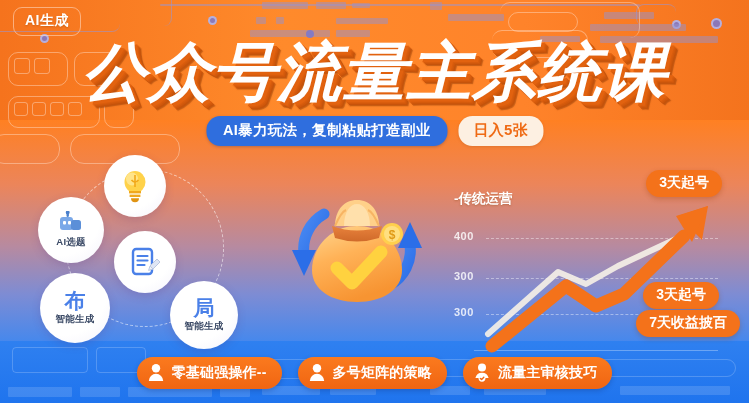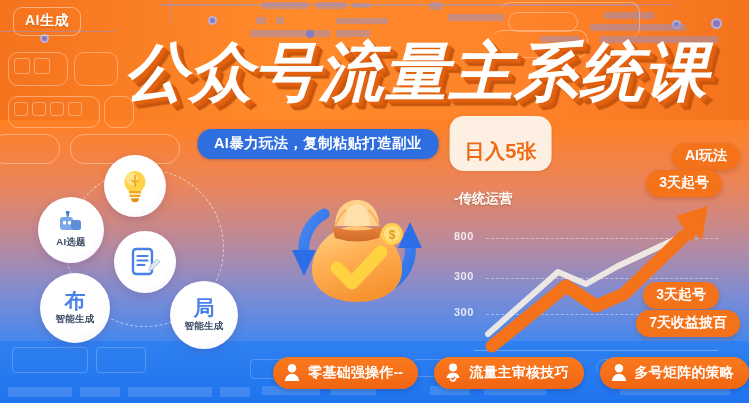--- a/index.html
+++ b/index.html
@@ -93,42 +93,41 @@
     font-size:64px; line-height:72px;
     font-weight:bold; font-style:italic;
     color:#ffffff;
     letter-spacing:1px;
     text-shadow:
        3px 3px 0 #e2620f,
        4px 4px 0 #d85c0d,
        5px 5px 0 #cf580c,
        6px 6px 0 #c5530b,
        7px 7px 1px rgba(150,60,5,.55);
-    margin-left: 42px;
   }
 
   
   .sub-row{
     position:absolute; left:50%; top:116px; transform:translateX(-50%);
     z-index:7; display:flex; align-items:center; gap:11px; white-space:nowrap;
   }
   .sub-pill{
     background:#2f6ede;
     color:#ffffff;
     font-size:14.5px; font-weight:bold;
     padding:5px 17px 6px;
     border-radius:14px;
     letter-spacing:.3px;
     box-shadow:0 1px 3px rgba(30,50,120,.3);
   }
   .sub-pill-ghost{
     background:#fdf0e2;
     color:#ef6a14;
-    font-size:20px; font-weight:bold;
-    padding:22px 15px 6px;
+    font-size:15px; font-weight:bold;
+    padding:5px 15px 6px;
     border-radius:14px;
     letter-spacing:.3px;
     box-shadow:0 1px 3px rgba(140,70,20,.22);
   }
 
   
   .nodes{ position:absolute; left:28px; top:155px; width:255px; height:190px; z-index:5; }
   .node-ring{
     position:absolute; left:38px; top:14px; width:158px; height:158px;
     border:1.5px dashed rgba(255,255,255,.55); border-radius:50%;
@@ -183,21 +182,21 @@
     box-shadow:0 2px 5px rgba(150,60,10,.3);
   }
   .tag-a{ right:9px;  top:143px; }
   .tag-b{ right:27px; top:170px; }
   .tag-c{ right:30px; top:282px; }
   .tag-d{ right:9px;  top:310px; }
 
   
   .feat-row{
     position:absolute; left:0; bottom:14px; width:749px;
-    z-index:9; display:flex; justify-content:flex-end; gap:16px;
+    z-index:9; display:flex; justify-content:center; gap:16px;
   }
   .feat{
     display:flex; align-items:center; gap:7px;
     background:linear-gradient(180deg,#fb7a1e 0%,#f06512 100%);
     border-radius:17px;
     padding:6px 15px 7px 10px;
     box-shadow:0 2px 5px rgba(20,50,120,.3);
     white-space:nowrap;
   }
   .feat-txt{
@@ -380,64 +379,63 @@
   </div>
 
   <div class="chart">
     <div class="chart-legend">-传统运营</div>
 
     <div class="grid-l" style="left:40px; top:72px;  width:232px;"></div>
     <div class="grid-l" style="left:40px; top:112px; width:232px;"></div>
     <div class="grid-l" style="left:40px; top:148px; width:232px;"></div>
     <div class="grid-l" style="left:28px; top:184px; width:244px; border-top-style:solid; border-top-color:rgba(255,255,255,.30);"></div>
 
-    <div class="ax-lab" style="left:8px;  top:64px;">800</div>
+    <div class="ax-lab" style="left:8px;  top:64px;">400</div>
     <div class="ax-lab" style="left:8px;  top:104px;">300</div>
     <div class="ax-lab" style="left:8px;  top:140px;">300</div>
 
     <svg width="300" height="200" viewBox="0 0 300 200" style="position:absolute; left:0; top:0;">
 
       <polyline points="42,168 112,106 140,118 172,100 232,72" fill="none" stroke="#f4efe6" stroke-width="6" stroke-linecap="round" stroke-linejoin="round" opacity="0.92"></polyline>
 
       <polyline points="46,180 120,120 150,140 178,128 238,70" fill="none" stroke="#f4721a" stroke-width="13" stroke-linecap="round" stroke-linejoin="round"></polyline>
 
       <path d="M262 40 L232 50 L256 74 Z" fill="#f4721a"></path>
       <path d="M262 40 L246 76 L230 50 Z" fill="#f4721a"></path>
     </svg>
   </div>
 
-  <div class="tag tag-a">AI玩法</div>
   <div class="tag tag-b">3天起号</div>
   <div class="tag tag-c">3天起号</div>
   <div class="tag tag-d">7天收益披百</div>
 
   <div class="feat-row">
 
     <div class="feat">
       <svg class="person-ic" width="18" height="19" viewBox="0 0 18 19">
         <circle cx="9" cy="5.2" r="4.2" fill="#ffffff"></circle>
         <path d="M1.8 18 a7.2 7.2 0 0 1 14.4 0 z" fill="#ffffff"></path>
       </svg>
       <span class="feat-txt">零基础强操作--</span>
     </div>
 
+
+    <div class="feat">
+      <svg class="person-ic" width="18" height="19" viewBox="0 0 18 19">
+        <circle cx="9" cy="5.2" r="4.2" fill="#ffffff"></circle>
+        <path d="M1.8 18 a7.2 7.2 0 0 1 14.4 0 z" fill="#ffffff"></path>
+      </svg>
+      <span class="feat-txt">多号矩阵的策略</span>
+    </div>
 
     <div class="feat">
       <svg class="person-ic" width="18" height="19" viewBox="0 0 18 19">
         <circle cx="9" cy="4.6" r="4" fill="#ffffff"></circle>
         <path d="M2.4 15 a6.8 6.8 0 0 1 13.2 0 z" fill="#ffffff"></path>
         <circle cx="9" cy="15.3" r="3.4" fill="#ffffff"></circle>
         <path d="M7.4 15.4 l1.2 1.2 l2.2 -2.4" stroke="#f06512" stroke-width="1.4" fill="none" stroke-linecap="round" stroke-linejoin="round"></path>
       </svg>
       <span class="feat-txt">流量主审核技巧</span>
     </div>
 
-    <div class="feat">
-      <svg class="person-ic" width="18" height="19" viewBox="0 0 18 19">
-        <circle cx="9" cy="5.2" r="4.2" fill="#ffffff"></circle>
-        <path d="M1.8 18 a7.2 7.2 0 0 1 14.4 0 z" fill="#ffffff"></path>
-      </svg>
-      <span class="feat-txt">多号矩阵的策略</span>
-    </div>
-
   </div>
 
 </div>
 
 </body></html>

